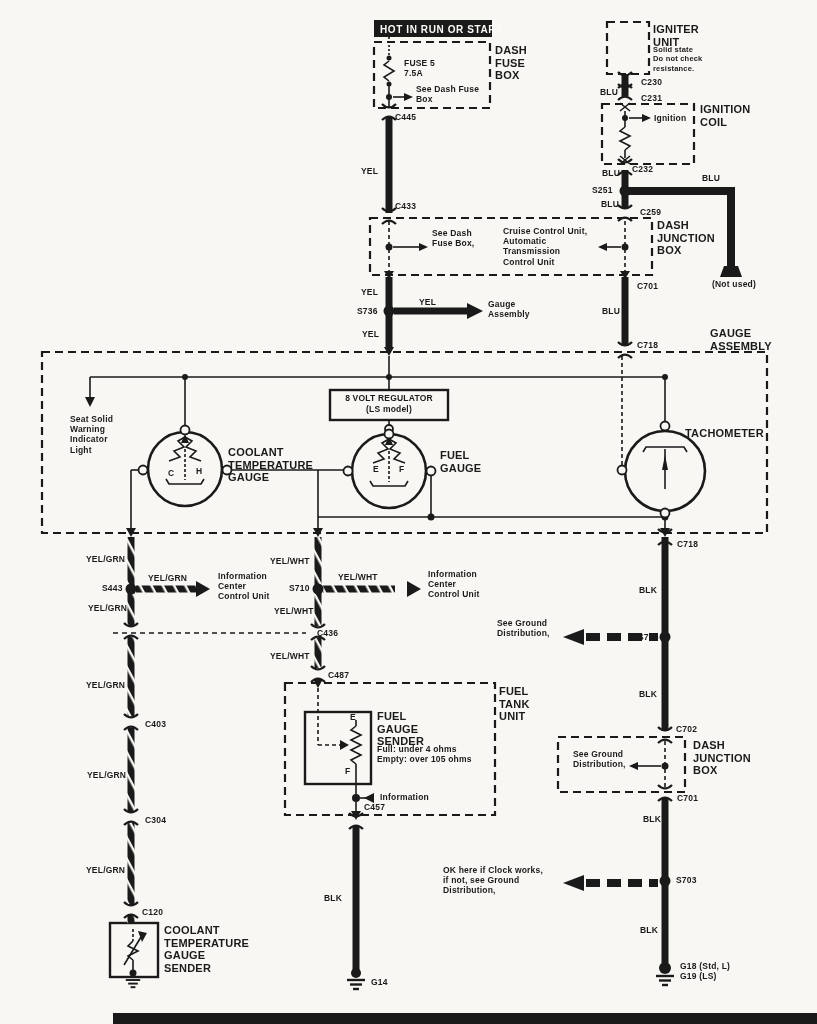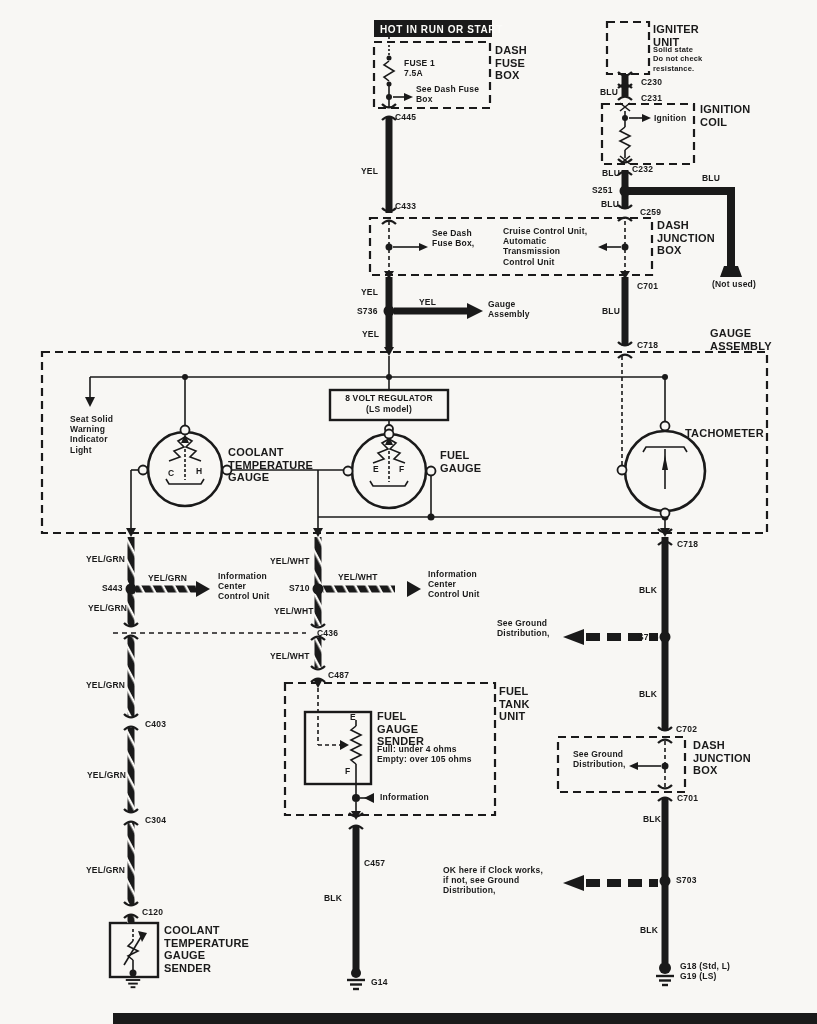--- a/index.html
+++ b/index.html
@@ -249,21 +249,21 @@
     <use href="#gnd" transform="translate(356,980)"></use>
     <use href="#gnd" transform="translate(665,976)"></use>
     <use href="#gnd" transform="translate(133,980) scale(0.8)"></use>
   </g>
 </svg>
 
 <div class="lb w" style="left:380px;top:24px">HOT IN RUN OR START</div>
 <div class="lb b9" style="left:495px;top:44px">DASH
 FUSE
 BOX</div>
-<div class="lb" style="left:404px;top:58px">FUSE 1</div>
+<div class="lb" style="left:404px;top:58px">FUSE 5</div>
 <div class="lb" style="left:404px;top:68px">7.5A</div>
 <div class="lb" style="left:416px;top:84px">See Dash Fuse
 Box</div>
 <div class="lb" style="left:395px;top:112px">C445</div>
 <div class="lb" style="left:361px;top:166px">YEL</div>
 <div class="lb" style="left:395px;top:201px">C433</div>
 <div class="lb" style="left:432px;top:228px">See Dash
 Fuse Box,</div>
 <div class="lb" style="left:503px;top:226px">Cruise Control Unit,
 Automatic
@@ -354,21 +354,21 @@
 TANK
 UNIT</div>
 <div class="lb b9" style="left:377px;top:710px">FUEL
 GAUGE
 SENDER</div>
 <div class="lb" style="left:377px;top:744px">Full:  under 4 ohms</div>
 <div class="lb" style="left:377px;top:754px">Empty:  over 105 ohms</div>
 <div class="lb" style="left:350px;top:712px">E</div>
 <div class="lb" style="left:345px;top:766px">F</div>
 <div class="lb" style="left:380px;top:792px">Information</div>
-<div class="lb" style="left:364px;top:858px">C457</div>
+<div class="lb" style="left:364px;top:802px">C457</div>
 <div class="lb" style="left:324px;top:893px">BLK</div>
 <div class="lb" style="left:371px;top:977px">G14</div>
 
 <div class="lb" style="left:639px;top:585px">BLK</div>
 <div class="lb" style="left:497px;top:618px">See Ground
 Distribution,</div>
 <div class="lb" style="left:638px;top:632px">S706</div>
 <div class="lb" style="left:639px;top:689px">BLK</div>
 <div class="lb" style="left:676px;top:724px">C702</div>
 <div class="lb b9" style="left:693px;top:739px">DASH

